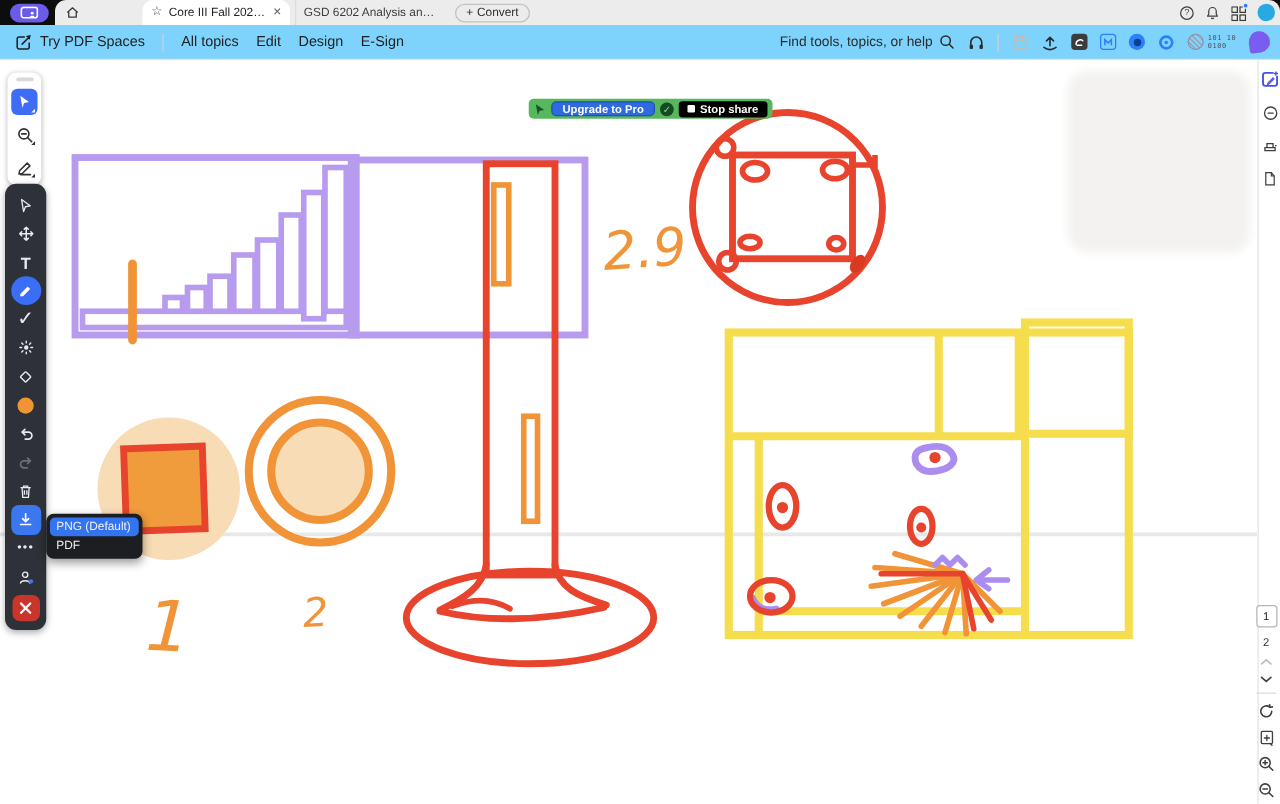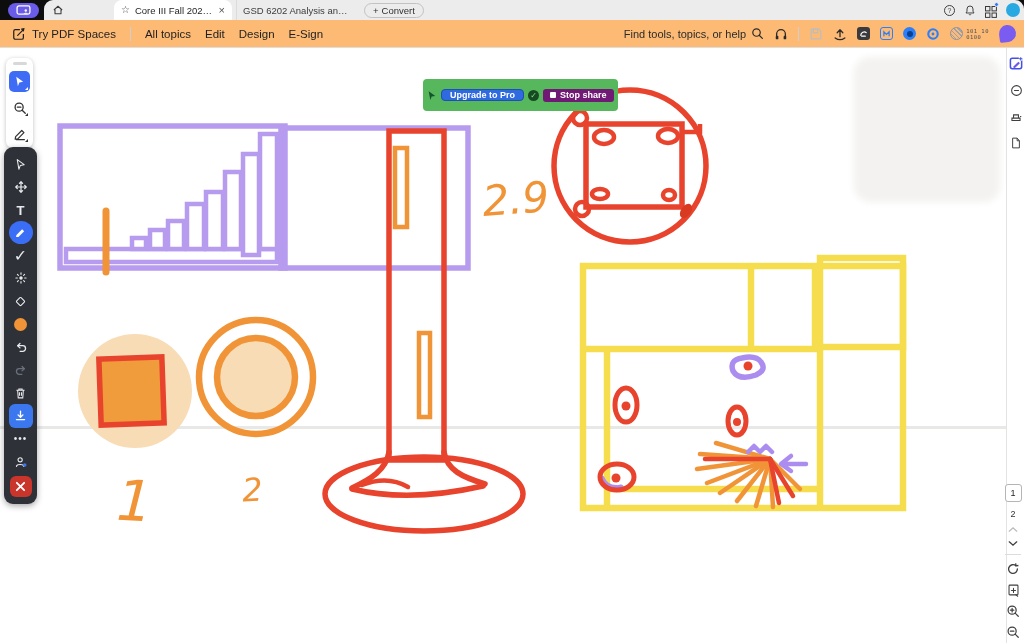--- a/index.html
+++ b/index.html
@@ -30,21 +30,21 @@
                font-size:9.5px; color:#2f2f2f; background:#ececec; }
   .top-right { position:absolute; right:4px; top:0; height:20px; display:flex; align-items:center; gap:9px; }
   .qicon { width:11px; height:11px; border:1.1px solid #3f3f3f; border-radius:50%; color:#3f3f3f;
            font-size:7px; display:flex; align-items:center; justify-content:center; }
   .gridicon { position:relative; width:12px; height:12px; }
   .gridicon .dot { position:absolute; right:-2px; top:-2px; width:5px; height:5px; border-radius:50%;
                    background:#2d7ff9; border:1px solid #ececec; }
   .avatar-top { width:14px; height:14px; border-radius:50%; background:#29a9e1; }
 
   
-  .approw { position:absolute; left:0; top:20px; width:1024px; height:28px; background:#fdba74;
+  .approw { position:absolute; left:0; top:20px; width:1024px; height:28px; background:#7dd3fc;
             border-bottom:1px solid #dedede; display:flex; align-items:center; }
   .approw .left { display:flex; align-items:center; gap:14px; padding-left:12px; }
   .approw .lbl { font-size:11.5px; color:#1f1f1f; white-space:nowrap; }
   .vdiv { width:1px; height:14px; background:#cfcfcf; }
   .approw .right { margin-left:auto; display:flex; align-items:center; gap:10px; padding-right:8px; }
   .searchgrp { display:flex; align-items:center; gap:5px;padding-left:24px; }
   .searchgrp .lbl { font-size:11px; color:#2b2b2b; }
   .appic { width:14px; height:14px; display:flex; align-items:center; justify-content:center; }
   .sq-dark { width:13px; height:13px; border-radius:3px; background:#3b3b3d; display:flex;
              align-items:center; justify-content:center; }
@@ -54,27 +54,27 @@
              align-items:center; justify-content:center; }
   .ci-blue .inner { width:6px; height:6px; border-radius:50%; background:#0b3f8f; }
   .hatch { width:13px; height:13px; border-radius:50%; border:1px solid #8a93a3;
            background:repeating-linear-gradient(45deg,#9aa3b2 0 1px,transparent 1px 3px); }
   .binary { font-family:"DejaVu Sans Mono", monospace; font-size:5.5px; line-height:6px; color:#4a4f58;
             letter-spacing:0.5px; }
   .blob { width:17px; height:17px; background:#7b5cf0; border-radius:9px 9px 9px 2px;
           transform:rotate(-8deg); }
 
   
-  .sharebar { position:absolute; left:423px; top:79px; height:32px; background:#57b75d;
+  .sharebar { position:absolute; left:423px; top:79px; height:16px; background:#57b75d;
               border-radius:4px; display:flex; align-items:center; gap:4px; padding:0 4px; z-index:30; }
   .upgradebtn { background:#2f6ae0; border:1px solid #1f4fb0; color:#fff; font-size:9px; font-weight:bold;
                 border-radius:4px; height:12px; display:flex; align-items:center; padding:0 8px; }
   .shield { width:11px; height:11px; border-radius:50%; background:#174a22; color:#7ee28a; font-size:8px;
             display:flex; align-items:center; justify-content:center; }
-  .stopbtn { background:#701a75; color:#fff; font-size:9px; font-weight:bold; border-radius:3px;
+  .stopbtn { background:#000000; color:#fff; font-size:9px; font-weight:bold; border-radius:3px;
              height:13px; display:flex; align-items:center; gap:4px; padding:0 7px; }
   .stopsq { width:6px; height:6px; background:#fff; border-radius:1px; }
 
   
   .quickbar { position:absolute; left:6px; top:58px; width:27px; height:90px; background:#fff;
               border-radius:7px; box-shadow:0 1px 4px rgba(0,0,0,.25); z-index:40;
               display:flex; flex-direction:column; align-items:center; padding-top:4px; gap:5px; }
   .qb-handle { width:14px; height:3px; border-radius:2px; background:#d8d8d8; margin-bottom:1px; }
   .qb-item { position:relative; width:21px; height:21px; border-radius:5px; display:flex;
              align-items:center; justify-content:center; color:#333; }
@@ -456,20 +456,24 @@
         <circle cx="12.3" cy="11.5" r="2" fill="#3b78f0"></circle>
       </svg>
     </div>
     <div class="db-close">
       <svg width="11" height="11" viewBox="0 0 12 12">
         <path d="M2 2l8 8M10 2l-8 8" stroke="#fff" stroke-width="2" stroke-linecap="round"></path>
       </svg>
     </div>
   </div>
 
+  <div class="exportmenu">
+    <div class="em-item sel">PNG (Default)</div>
+    <div class="em-item">PDF</div>
+  </div>
 
   <div class="rail">
     <div class="rail-top">
       <svg width="15" height="15" viewBox="0 0 16 16" class="railic">
         <rect x="1.5" y="2.5" width="12" height="11" rx="2" fill="none" stroke="#4450e6" stroke-width="1.6"></rect>
         <path d="m5 11 5-5 1.6 1.6-5 5L4.6 13z" fill="#6a5be8"></path>
         <rect x="10.5" y="1" width="4" height="4" fill="#fff"></rect>
           <path d="M12.5 1.2v3.6M10.7 3h3.6" stroke="#4450e6" stroke-width="1.1"></path>
       </svg>
       <svg width="13" height="13" viewBox="0 0 16 16" class="railic">

